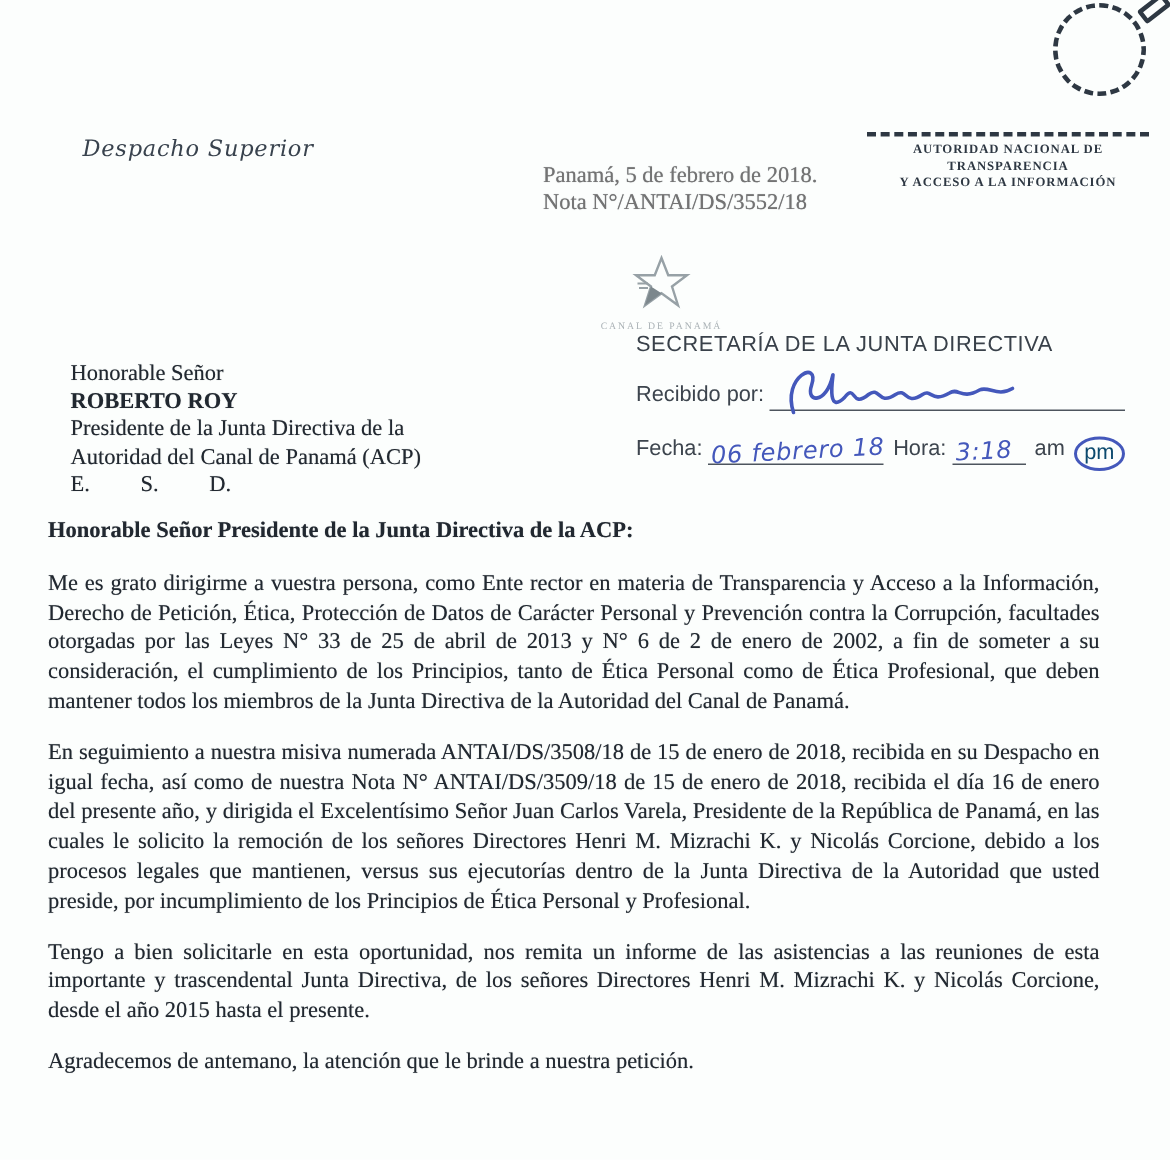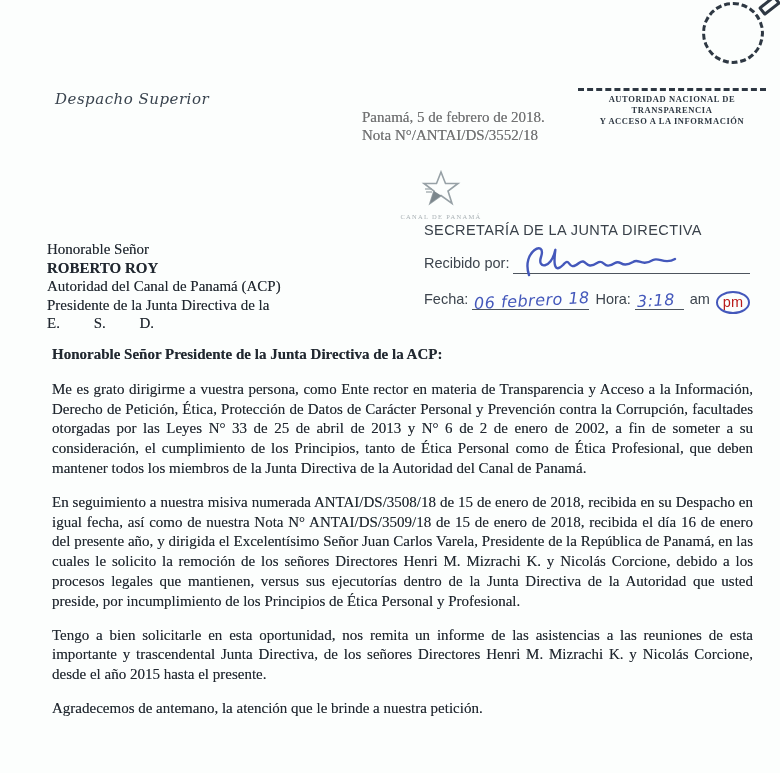--- a/index.html
+++ b/index.html
@@ -80,34 +80,34 @@
   .hand{
     position:absolute;left:2px;bottom:-1px;
     font-family:"DejaVu Sans", sans-serif;font-style:italic;
     font-size:16px;color:#4458bb;transform:rotate(-3deg);
     letter-spacing:0.5px;white-space:nowrap;
   }
   .am{padding-left:6px;}
   .pm{
     margin-left:2px;margin-bottom:-3px;
     display:inline-block;border:2.2px solid #4458bb;border-radius:50%;
-    padding:1px 5px 2px 5px;color:#b91c1c;font-size:14.5px;
+    padding:1px 5px 2px 5px;color:#0c4a6e;font-size:14.5px;
   }
   
   .addressee{
     position:absolute;left:47px;top:240px;
     font-size:15px;line-height:18.6px;
     text-shadow:0 0 0.5px rgba(33,40,48,.5);
     font-family:Liberation Serif, serif;
   }
   .addressee .bold{font-weight:700;}
   .esd{word-spacing:30px;}
   
   .bodytext{
-    position:absolute;left:52px;top:345px;width:701px;
+    position:absolute;left:32px;top:345px;width:701px;
     font-size:15px;line-height:19.8px;text-align:justify;
     text-shadow:0 0 0.5px rgba(33,40,48,.5);
   }
   .bodytext p{margin:0 0 14px 0;}
   .salutation{font-weight:700;margin-bottom:15px !important;}
 </style>
 </head>
 <body>
 
 <div class="page">
@@ -162,22 +162,22 @@
         <span class="hand">3:18</span>
       </span>
       <span class="slbl am">am</span>
       <span class="pm">pm</span>
     </div>
   </div>
 
   <div class="addressee">
     <div>Honorable Señor</div>
     <div class="bold">ROBERTO ROY</div>
+    <div>Presidente de la Junta Directiva de la</div>
     <div>Autoridad del Canal de Panamá (ACP)</div>
-    <div>Presidente de la Junta Directiva de la</div>
     <div class="esd">E. S. D.</div>
   </div>
 
   <div class="bodytext">
     <p class="salutation">Honorable Señor Presidente de la Junta Directiva de la ACP:</p>
     <p>Me es grato dirigirme a vuestra persona, como Ente rector en materia de Transparencia y Acceso a la Información, Derecho de Petición, Ética, Protección de Datos de Carácter Personal y Prevención contra la Corrupción, facultades otorgadas por las Leyes N° 33 de 25 de abril de 2013 y N° 6 de 2 de enero de 2002, a fin de someter a su consideración, el cumplimiento de los Principios, tanto de Ética Personal como de Ética Profesional, que deben mantener todos los miembros de la Junta Directiva de la Autoridad del Canal de Panamá.</p>
     <p>En seguimiento a nuestra misiva numerada ANTAI/DS/3508/18 de 15 de enero de 2018, recibida en su Despacho en igual fecha, así como de nuestra Nota N° ANTAI/DS/3509/18 de 15 de enero de 2018, recibida el día 16 de enero del presente año, y dirigida el Excelentísimo Señor Juan Carlos Varela, Presidente de la República de Panamá, en las cuales le solicito la remoción de los señores Directores Henri M. Mizrachi K. y Nicolás Corcione, debido a los procesos legales que mantienen, versus sus ejecutorías dentro de la Junta Directiva de la Autoridad que usted preside, por incumplimiento de los Principios de Ética Personal y Profesional.</p>
     <p>Tengo a bien solicitarle en esta oportunidad, nos remita un informe de las asistencias a las reuniones de esta importante y trascendental Junta Directiva, de los señores Directores Henri M. Mizrachi K. y Nicolás Corcione, desde el año 2015 hasta el presente.</p>
     <p>Agradecemos de antemano, la atención que le brinde a nuestra petición.</p>
   </div>

